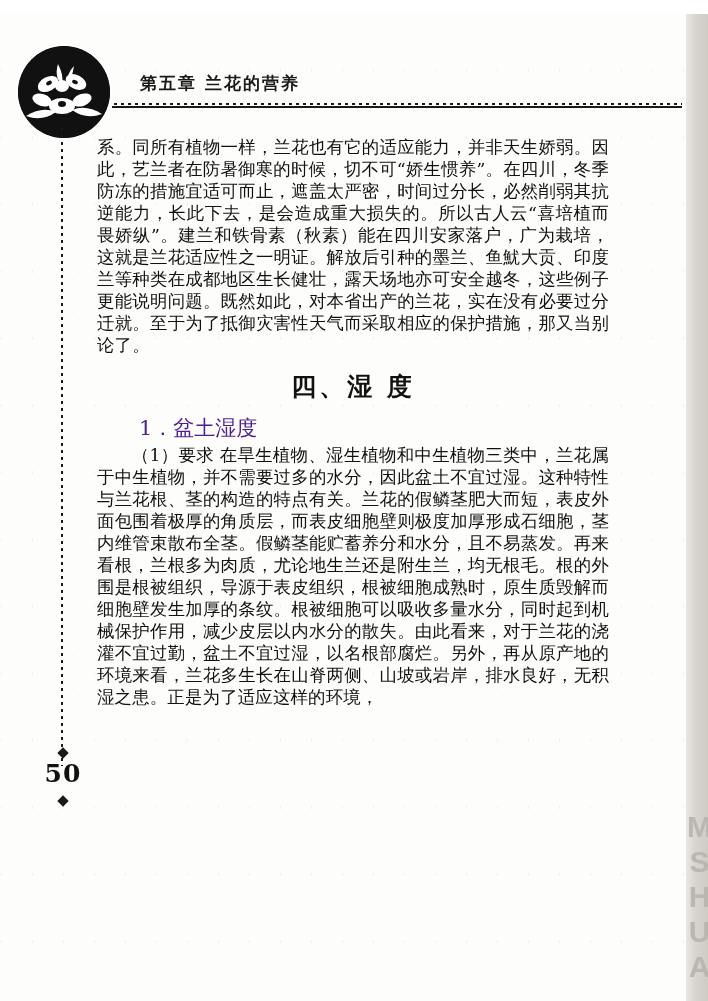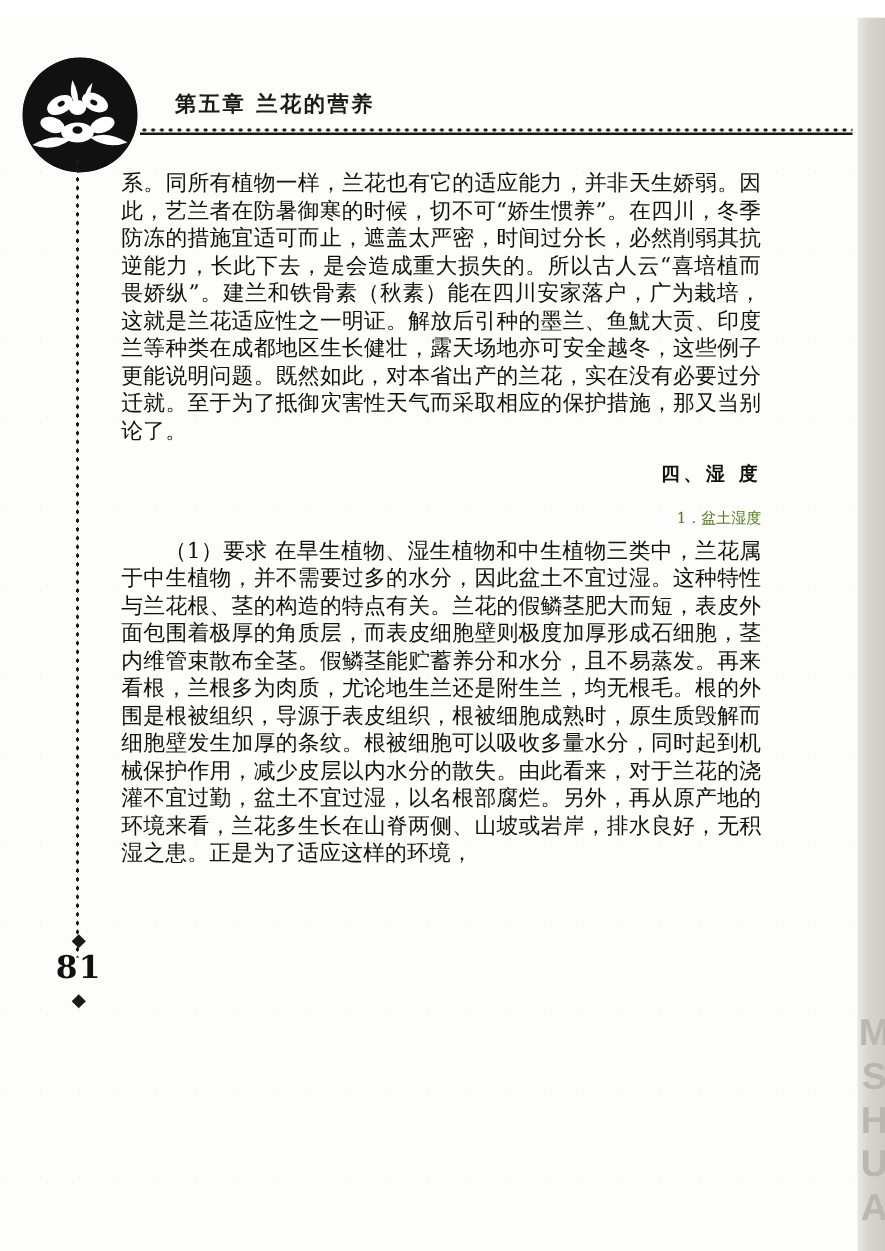--- a/index.html
+++ b/index.html
@@ -155,35 +155,34 @@
     color: #111111;
     text-align: justify;
     text-justify: inter-ideograph;
     margin: 0 0 0 0;
     letter-spacing: 0.2px;
   }
   .para.indent { text-indent: 2em; }
 
   .section-heading {
     font-family: "DejaVu Serif", "Liberation Serif", serif;
-    font-size: 15px;
+    font-size: 25px;
     font-weight: bold;
     color: #111111;
-    text-align: right;
+    text-align: center;
     margin: 14px 0 10px 0;
     letter-spacing: 3px;
   }
   .sub-heading {
     font-family: "DejaVu Serif", "Liberation Serif", serif;
-    font-size: 12px;
+    font-size: 21px;
     line-height: 30.6px;
-    color: #4d7c0f;
+    color: #4c1d95;
     text-indent: 2em;
     margin: 0;
-    text-align: right;
   }
 
   
   .watermark {
     position: absolute;
     right: -6px;
     bottom: 30px;
     font-family: "Liberation Sans", sans-serif;
     font-size: 30px;
     font-weight: bold;
@@ -247,21 +246,21 @@
     <div class="header-rule">
       <div class="dots"></div>
       <div class="solid"></div>
     </div>
   </div>
 
   <div class="side-rule"></div>
 
   <div class="page-number-badge">
     <div class="diamond top"></div>
-    <div class="num">81</div>
+    <div class="num">50</div>
     <div class="diamond bottom"></div>
   </div>
 
   <div class="body-col">
 
     <p class="para">系。同所有植物一样，兰花也有它的适应能力，并非天生娇弱。因此，艺兰者在防暑御寒的时候，切不可“娇生惯养”。在四川，冬季防冻的措施宜适可而止，遮盖太严密，时间过分长，必然削弱其抗逆能力，长此下去，是会造成重大损失的。所以古人云“喜培植而畏娇纵”。建兰和铁骨素（秋素）能在四川安家落户，广为栽培，这就是兰花适应性之一明证。解放后引种的墨兰、鱼魷大贡、印度兰等种类在成都地区生长健壮，露天场地亦可安全越冬，这些例子更能说明问题。既然如此，对本省出产的兰花，实在没有必要过分迁就。至于为了抵御灾害性天气而采取相应的保护措施，那又当别论了。</p>
 
     <h2 class="section-heading">四、湿        度</h2>
 
 

